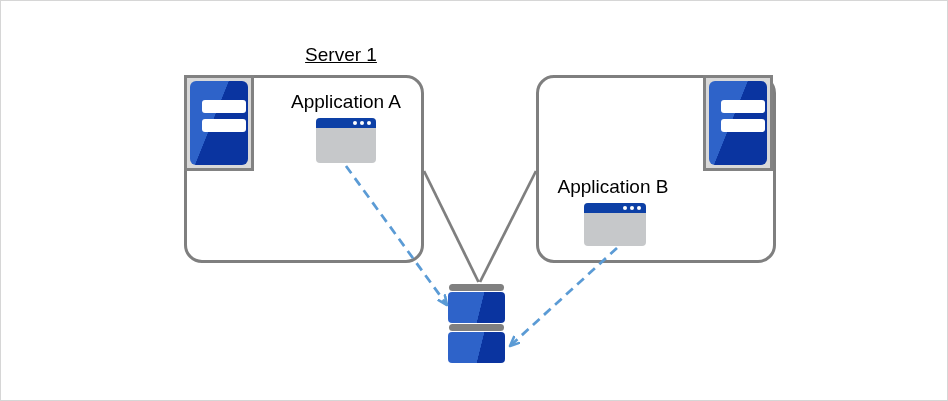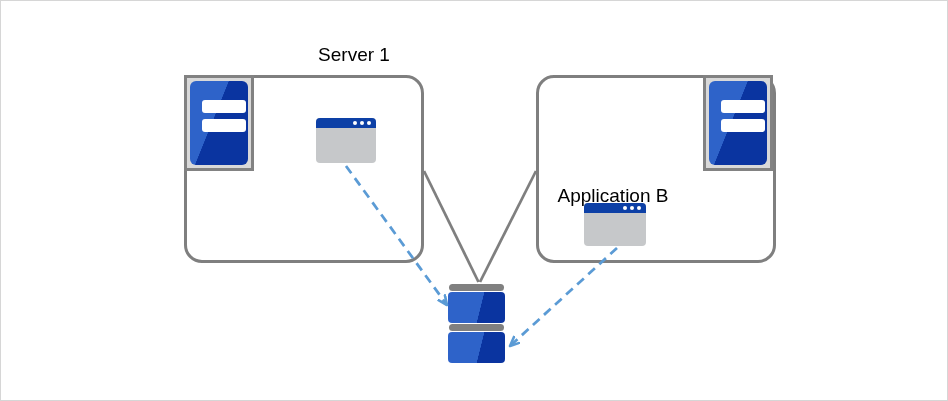--- a/index.html
+++ b/index.html
@@ -19,24 +19,24 @@
   html,body{margin:0;padding:0;background:#ffffff;}
   .frame{
     position:relative;width:948px;height:401px;box-sizing:border-box;
     border:1px solid var(--frame-border);background:#ffffff;overflow:hidden;
     font-family:"Liberation Sans",sans-serif;color:var(--text);
   }
   .label{
     position:absolute;width:220px;text-align:center;
     font-size:19px;line-height:24px;white-space:nowrap;
   }
-  .t1{left:243px;top:42px;}
+  .t1{left:230px;top:42px;text-decoration:underline;}
   .t2{left:506px;top:42px;}
   .al1{left:235px;top:89px;}
-  .al2{left:502px;top:174px;margin-top:9px;}
+  .al2{left:502px;top:174px;}
   .dl{left:364px;top:365px;}
 
   .group-box{
     position:absolute;box-sizing:border-box;background:#ffffff;
     border:3px solid var(--box-border);border-radius:18px;
   }
   .gb1{left:183px;top:74px;width:240px;height:188px;}
   .gb2{left:535px;top:74px;width:240px;height:188px;}
 
   .server-icon{
@@ -106,20 +106,21 @@
     </div>
   </div>
 
   <div class="server-icon si2">
     <div class="server-body">
       <div class="server-slot slot1"></div>
       <div class="server-slot slot2"></div>
     </div>
   </div>
 
+  <div class="label al1">Application A</div>
   <div class="app-window w1">
     <div class="titlebar">
       <span class="dot"></span>
       <span class="dot"></span>
       <span class="dot"></span>
     </div>
   </div>
 
   <div class="label al2">Application B</div>
   <div class="app-window w2">

